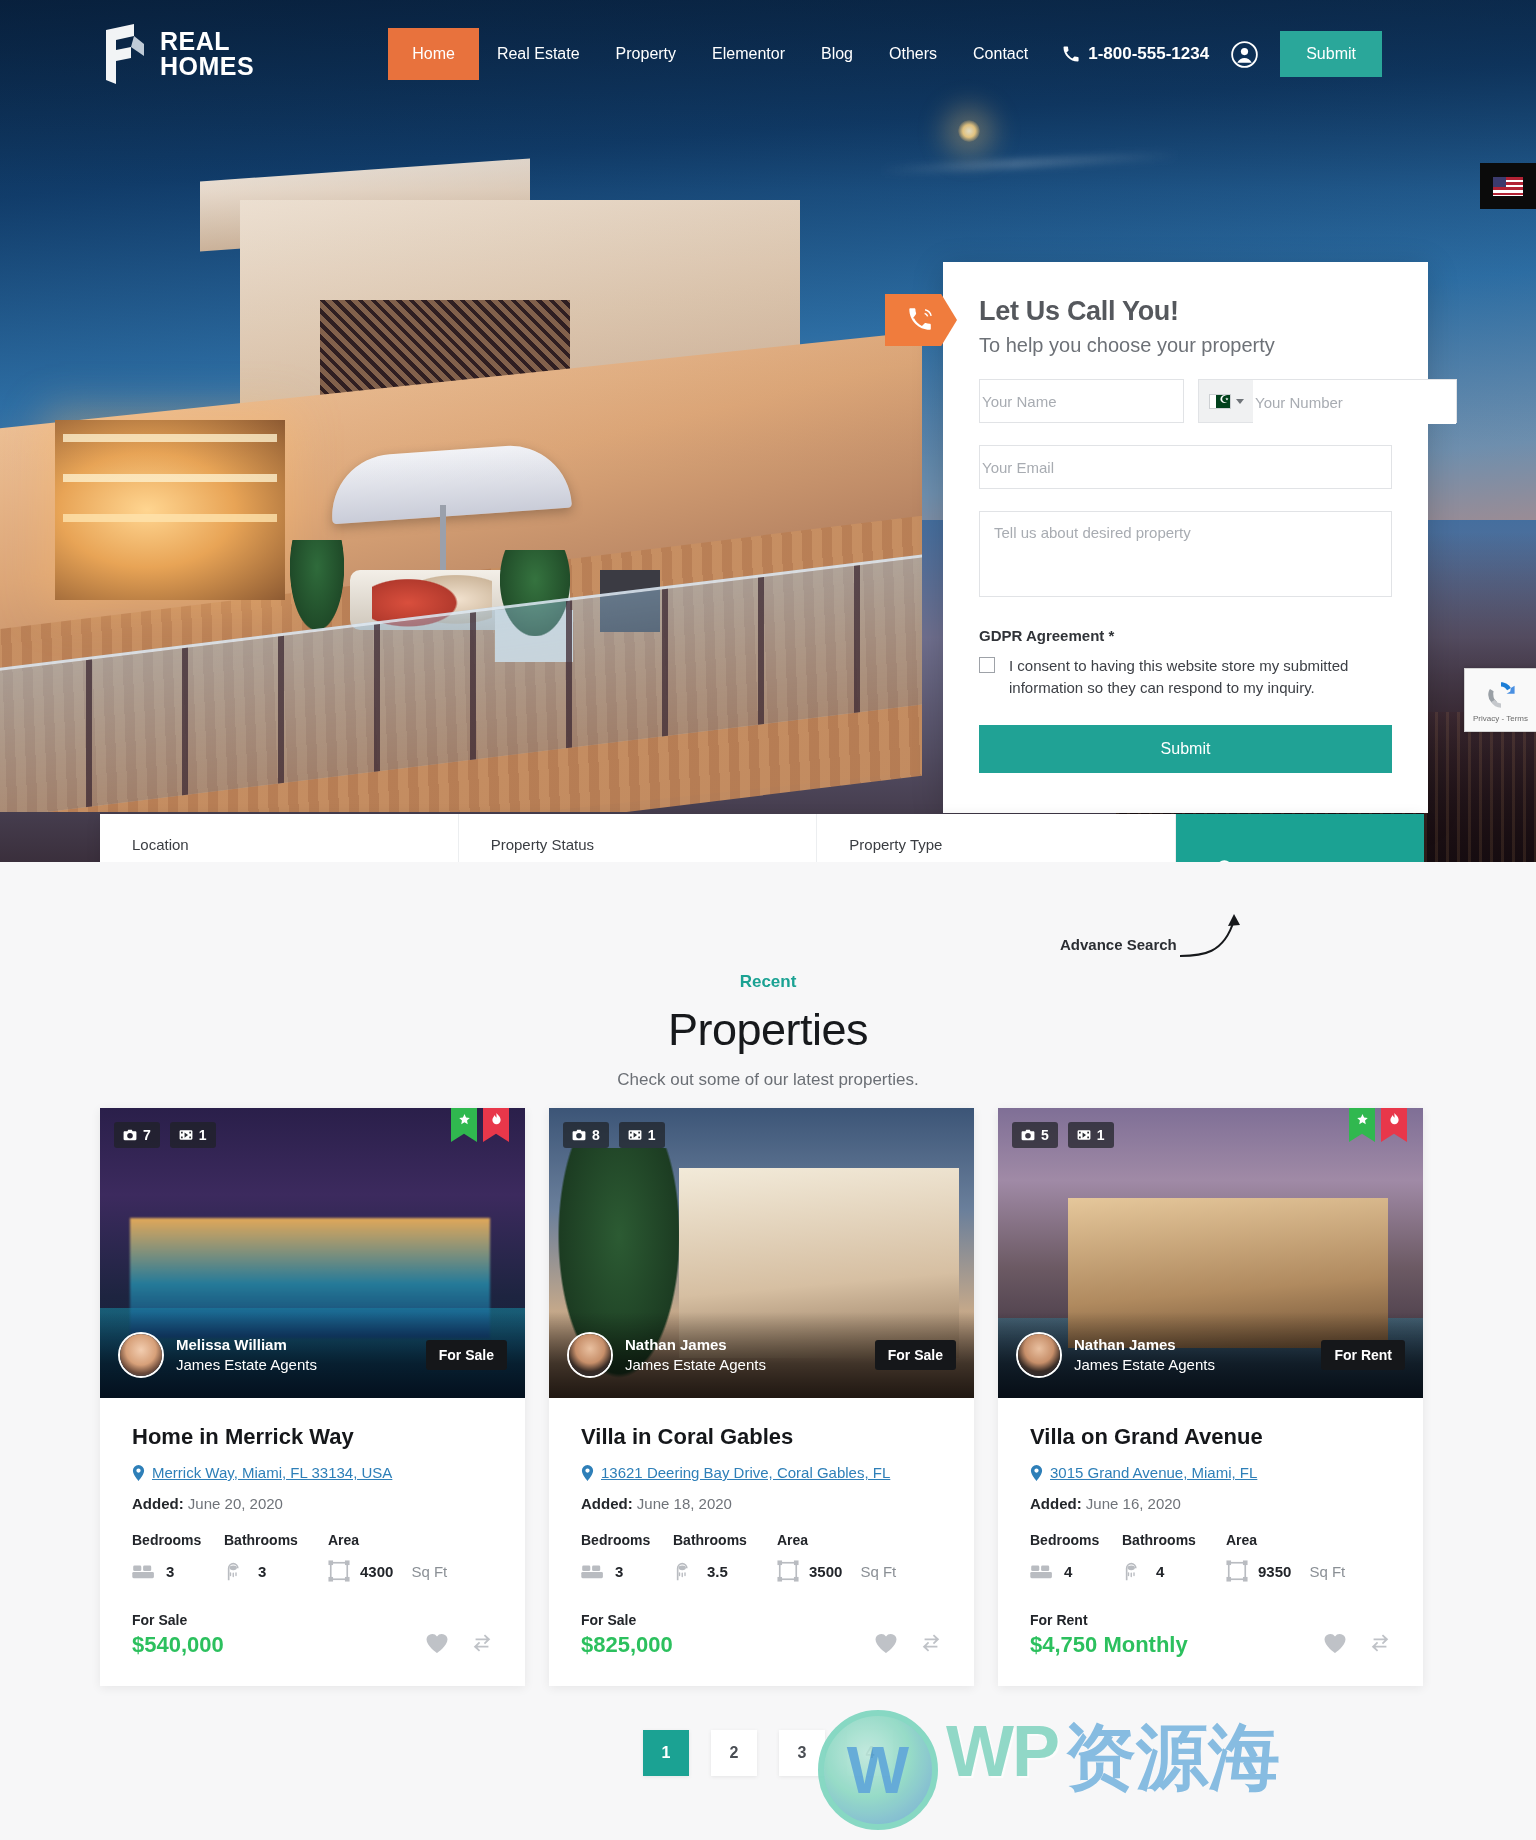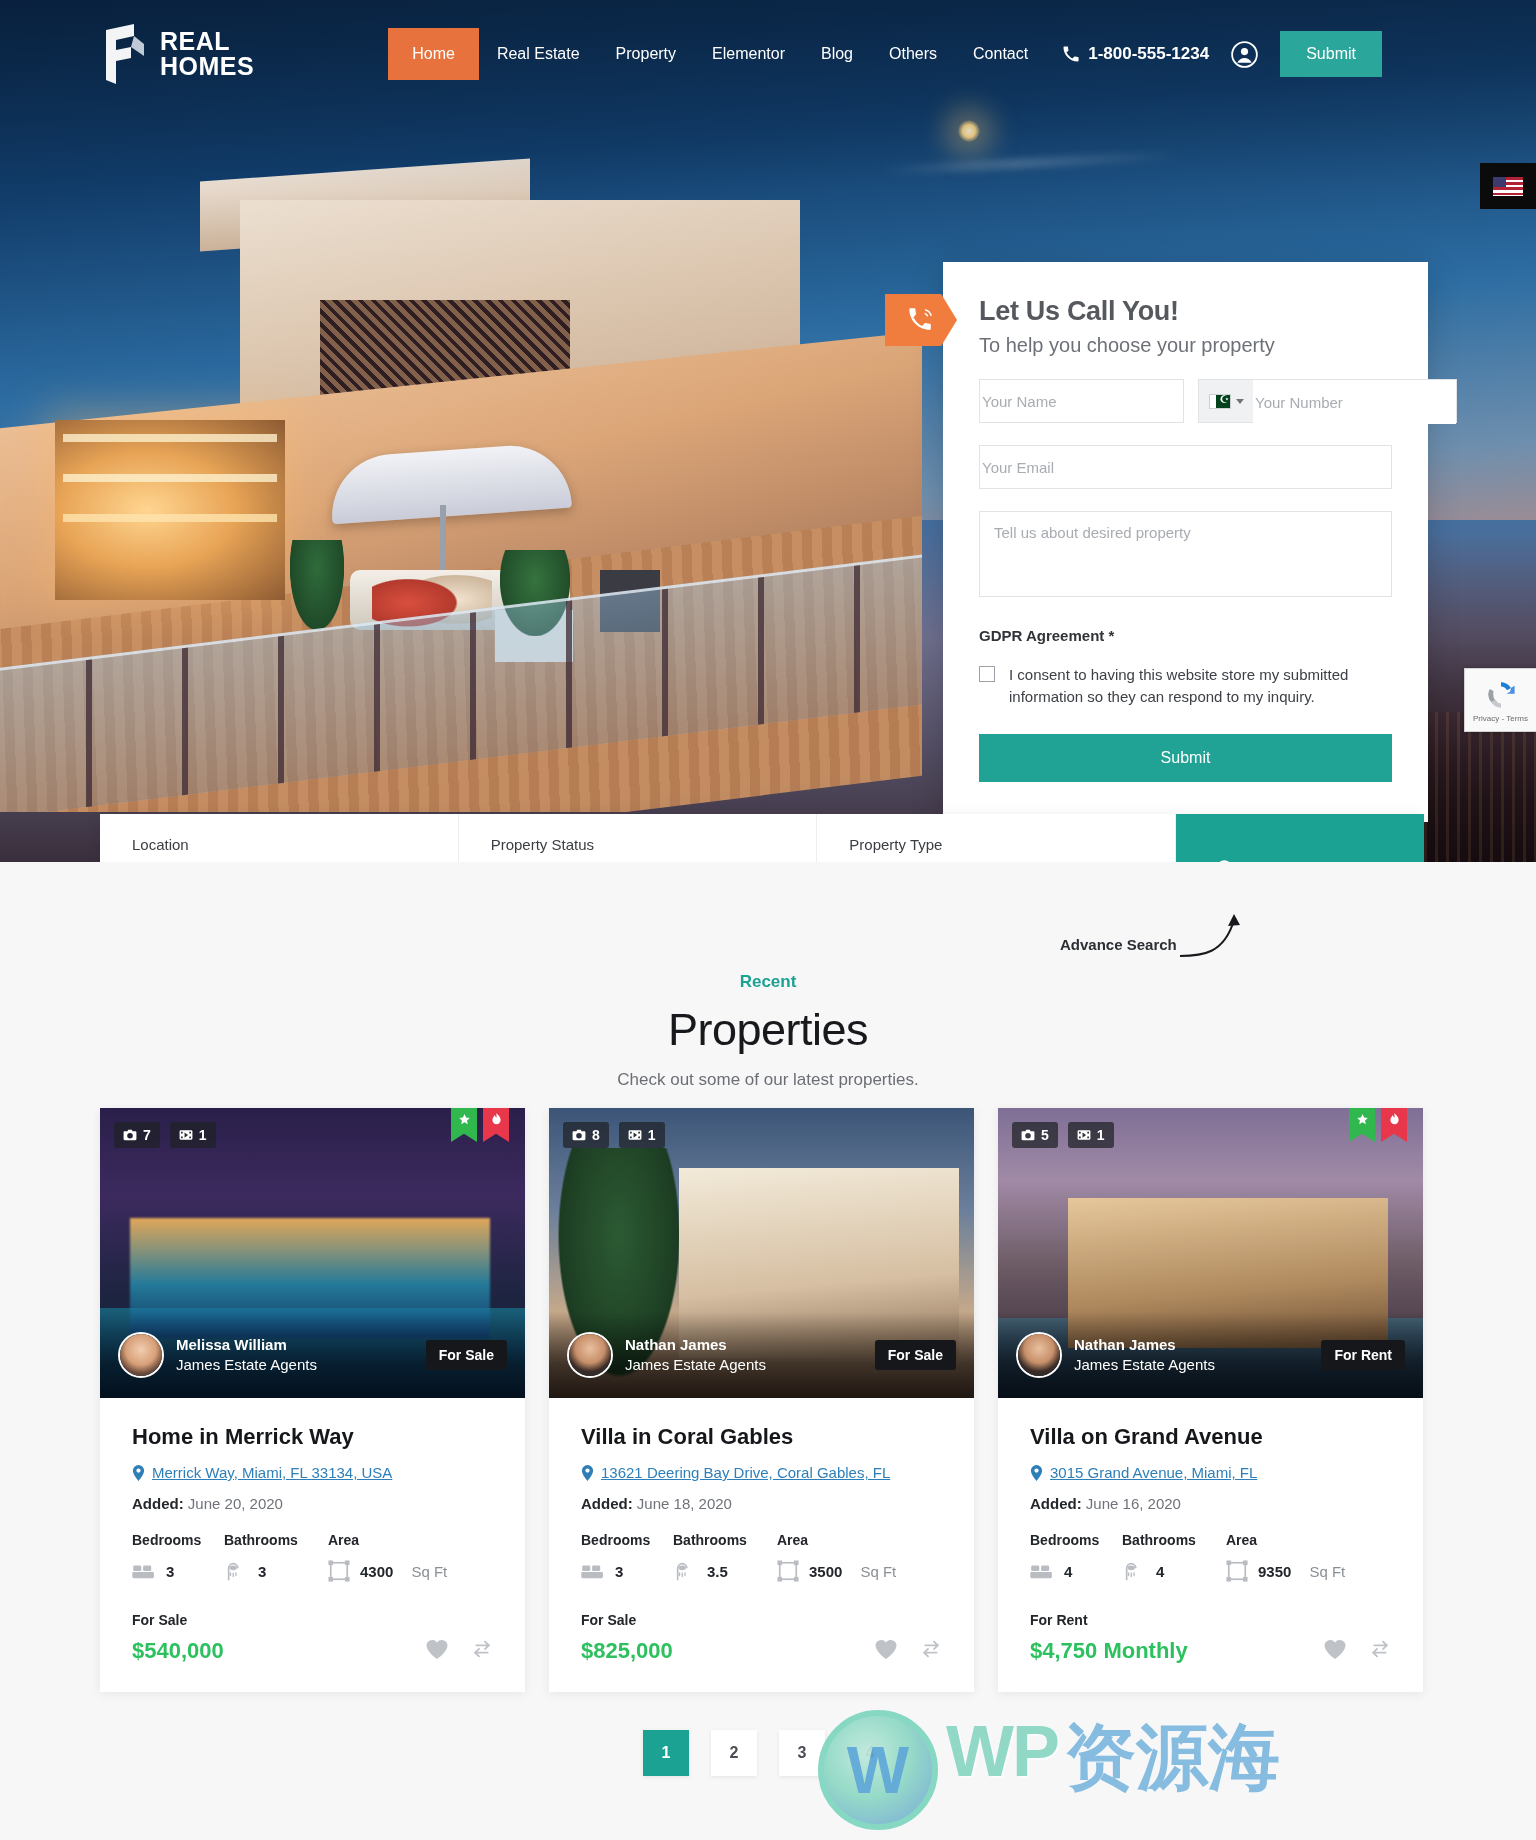--- a/index.html
+++ b/index.html
@@ -198,21 +198,21 @@
   .flag-pk::after{ content:"☪"; position:absolute; left:10px; top:-2px; color:#fff; font-size:11px; }
   .caret { width:0;height:0;border-left:4px solid transparent;border-right:4px solid transparent;border-top:5px solid #6f7479; }
   .fin-phone { border:none; flex:1; }
   .fin-full { width:100%; margin-top:22px; }
   .fta {
     width:100%; margin-top:22px; border:1px solid #e1e3e6; height:86px; padding:12px 14px;
     font-size:15px; color:#3a3d42; font-family:"Liberation Sans", sans-serif; resize:none; outline:none;
   }
   .fta::placeholder{ color:#a8acb2; }
   .gdpr-h { font-size:15px; font-weight:700; color:#303338; margin-top:26px; }
-  .gdpr-row { display:flex; gap:14px; margin-top:20px; align-items:flex-start; }
+  .gdpr-row { display:flex; gap:14px; margin-top:11px; align-items:flex-start; }
   .cbox { width:16px;height:16px;border:1px solid #9ea2a8; flex:0 0 16px; margin-top:2px; cursor:pointer; background:#fff;}
   .gdpr-t { font-size:15px; color:#3d4046; line-height:1.45; }
   .form-submit {
     width:100%; margin-top:26px; height:48px; background:#20a295; color:#fff;
     border:none; font-size:16px; cursor:pointer; font-family:"Liberation Sans", sans-serif;
   }
 
   
   .searchbar {
     position:absolute; left:100px; top:814px; width:1324px; height:112px;
@@ -283,21 +283,21 @@
   .card-added { font-size:15px; margin-top:14px; color:#6f7379; }
   .card-added b { color:#24272b; font-weight:700; }
   .meta-heads { display:flex; margin-top:20px; font-size:14px; font-weight:700; color:#22252a; }
   .mh1 { width:92px; } .mh2 { width:104px; }
   .meta-vals { display:flex; align-items:center; margin-top:12px; color:#22252a; font-size:15px; font-weight:700; }
   .mv { display:flex; align-items:center; gap:10px; }
   .mv1 { width:92px; } .mv2 { width:104px; }
   .sqft { color:#8a8f95; font-weight:400; margin-left:8px; }
   .card-foot { display:flex; align-items:flex-end; margin-top:30px; }
   .ftype { font-size:14px; font-weight:700; color:#22252a; }
-  .fprice { font-size:22px; font-weight:700; color:#2cc05e; margin-top:10px; }
+  .fprice { font-size:22px; font-weight:700; color:#2cc05e; margin-top:4px; }
   .fact { margin-left:auto; display:flex; align-items:center; gap:22px; padding-bottom:4px; }
 
   .pager { position:absolute; left:0; top:868px; width:1536px; display:flex; justify-content:center; gap:22px; }
   .pg { width:46px; height:46px; background:#fff; display:flex; align-items:center; justify-content:center;
     font-size:16px; font-weight:700; color:#4a4e54; box-shadow:0 1px 4px rgba(0,0,0,.08); cursor:pointer;}
   .pg.on { background:#1ba293; color:#fff; }
 
   
   .flagwidget { position:absolute; right:0; top:163px; width:56px; height:46px; background:#0b0b0b;
     display:flex; align-items:center; justify-content:center; z-index:60; cursor:pointer; }

